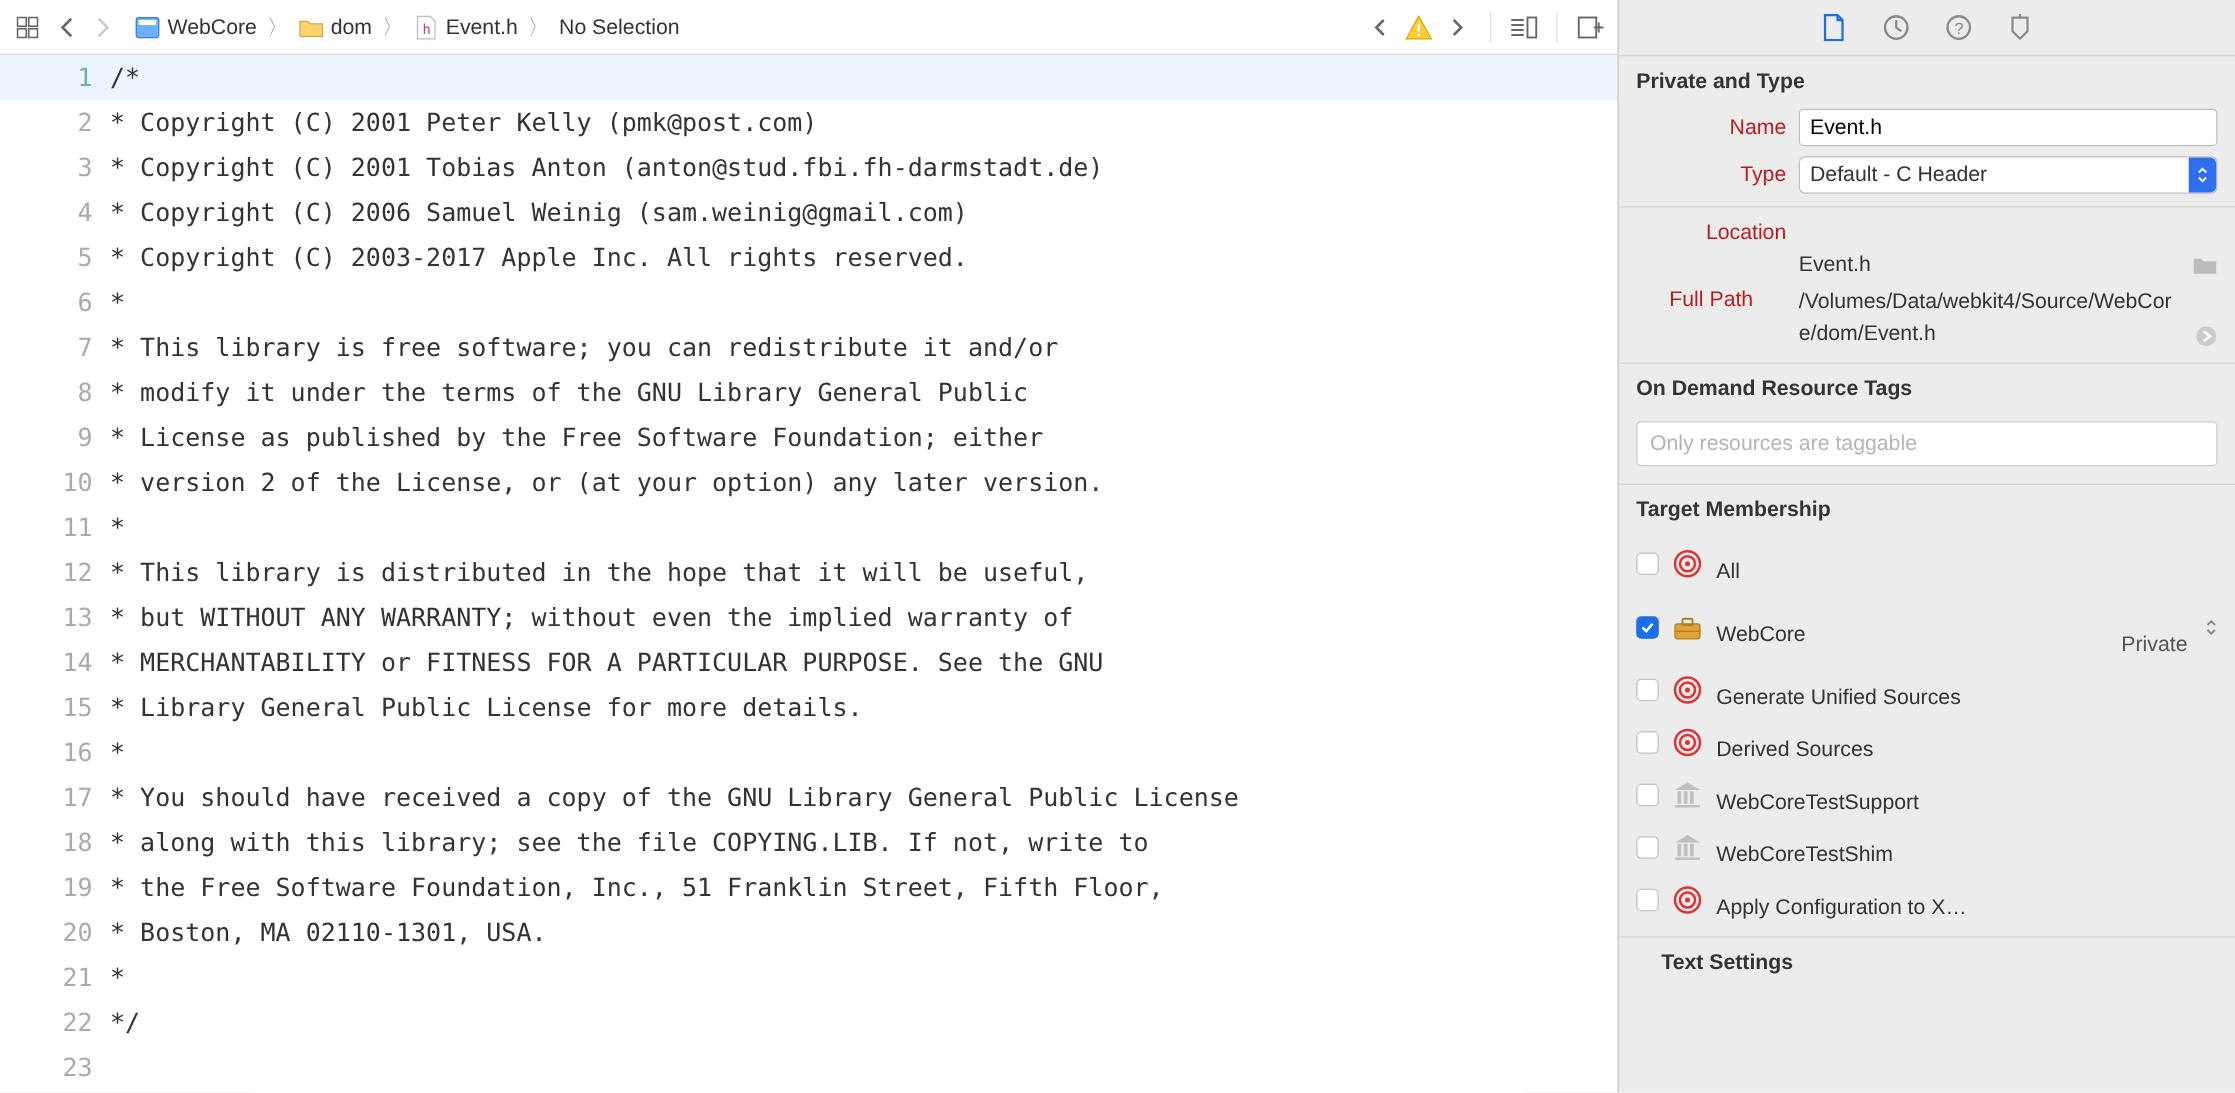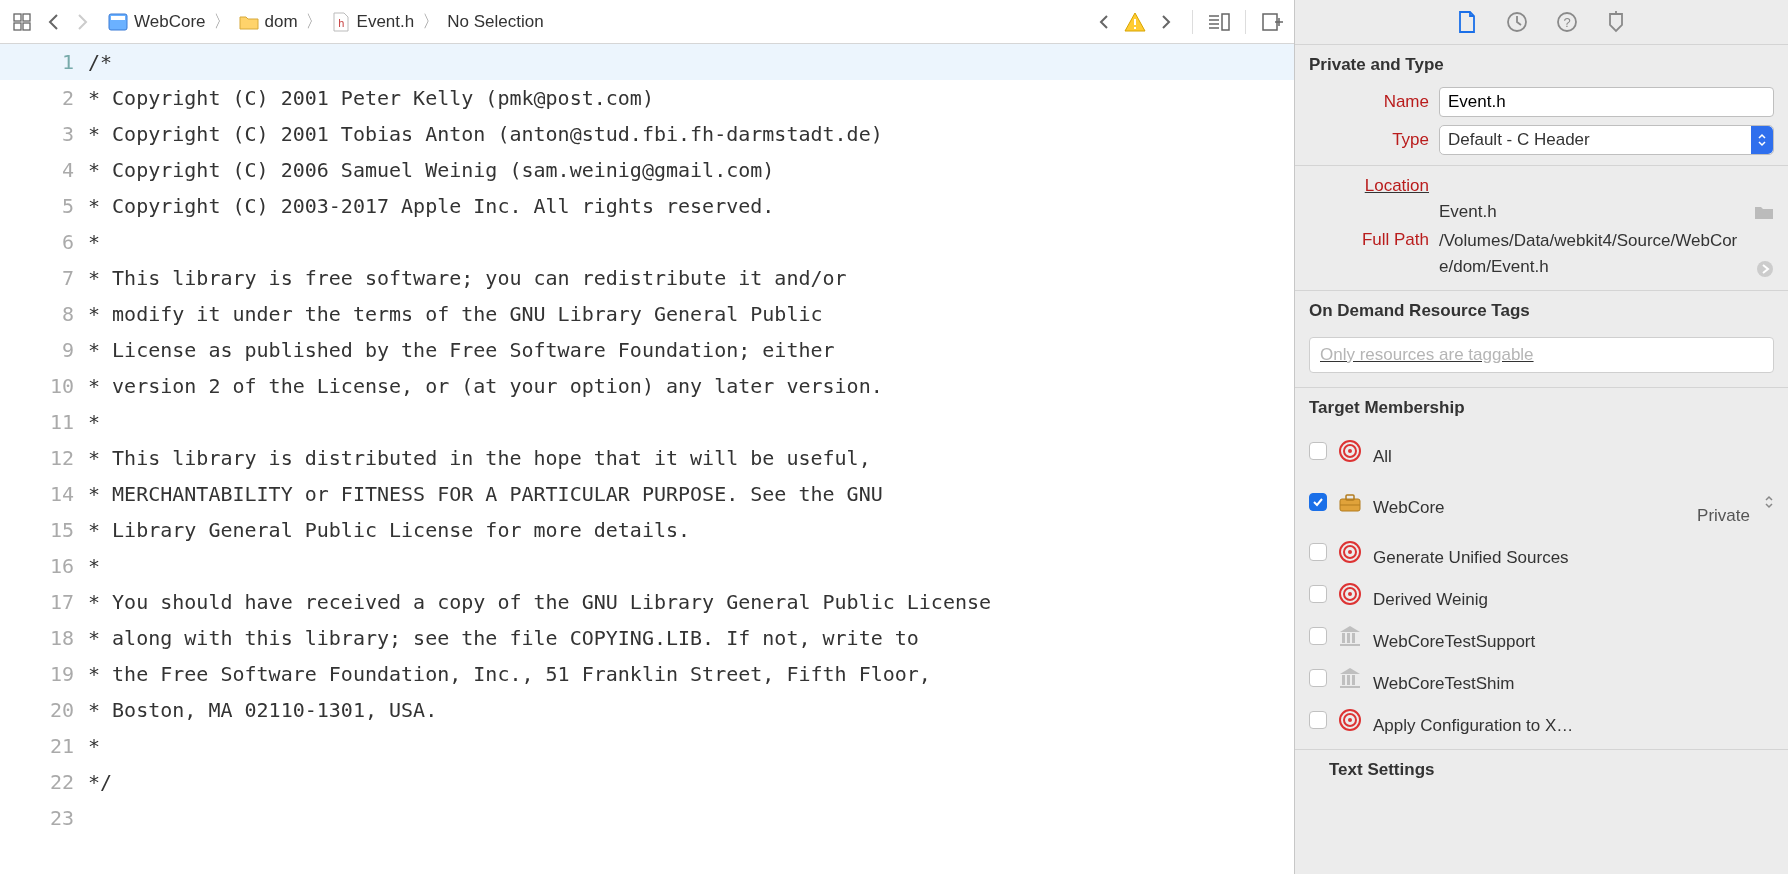--- a/index.html
+++ b/index.html
@@ -25,31 +25,31 @@
 .hl .ln { color: #7aa; }
 .txt { flex: 1; }
 .inspector { width: 494px; background: #ececec; border-left: 1px solid #c7c7c7; display: flex; flex-direction: column; overflow-y: auto; }
 .insp-tabs { display: flex; justify-content: center; gap: 26px; padding: 10px 0; border-bottom: 1px solid #d4d4d4; }
 .insp-tab { width: 24px; height: 24px; display: flex; align-items: center; justify-content: center; color: #8a8a8a; }
 .insp-tab.active { color: #1a6fe8; }
 .section-title { font-weight: 700; font-size: 17px; padding: 10px 14px 8px; }
 .section-sep { border-top: 1px solid #d4d4d4; }
 .form-row { display: flex; align-items: center; padding: 4px 14px; gap: 10px; }
 .form-label { width: 120px; text-align: right; font-size: 17px; color: #b91c1c; }
-.form-label.top { align-self: flex-start; padding-top: 2px; }
+.form-label.top { align-self: flex-start; padding-top: 2px; text-align: center; }
 .form-field { flex: 1; }
 input[type=text].txtfld { width: 100%; height: 30px; border: 1px solid #bfbfbf; border-radius: 4px; padding: 0 8px; font-size: 17px; background: #fff; }
 .select { height: 30px; border: 1px solid #bfbfbf; border-radius: 5px; background: #fff; display: flex; align-items: center; padding: 0 8px; font-size: 17px; position: relative; }
 .select .sel-arrows { position: absolute; right: 0; top: 0; bottom: 0; width: 22px; background: #2f6fed; border-radius: 0 5px 5px 0; display: flex; align-items: center; justify-content: center; color: #fff; }
 .loc-sub { padding: 2px 14px 2px 144px; font-size: 17px; display: flex; align-items: center; justify-content: space-between; gap: 8px; }
 .loc-sub .folder-ic { color: #888; }
 .path-row { display: flex; padding: 4px 14px 10px; gap: 10px; }
 .path-txt { flex: 1; font-size: 17px; line-height: 26px; word-break: break-all; }
 .path-arrow { color: #999; align-self: flex-end; padding-bottom: 2px; }
-.tag-field { margin: 8px 14px 14px; text-decoration: underline; }
+.tag-field { margin: 8px 14px 14px; }
 .tag-input { width: 100%; height: 36px; border: 1px solid #cfcfcf; border-radius: 4px; padding: 0 10px; font-size: 17px; color: #b5b5b5; background: #fff; display: flex; align-items: center; }
 .target-list { padding: 4px 10px 8px; }
 .target-row { display: flex; align-items: center; gap: 10px; padding: 5px 4px; font-size: 17px; }
 .chk { width: 18px; height: 18px; border: 1px solid #c1c1c1; border-radius: 4px; background: #fff; flex-shrink: 0; display: flex; align-items: center; justify-content: center; }
 .chk.on { background: #1a6fe8; border-color: #1a6fe8; color: #fff; }
 .target-ic { width: 26px; height: 26px; display: flex; align-items: center; justify-content: center; }
 .target-name { flex: 1; margin-top: 12px; }
 .target-vis { color: #555; padding-right: 4px; margin-top: 29px; }
 .updown { color: #888; }
 svg { display: block; }
@@ -198,20 +198,24 @@
             </div>
             <div class="code-row">
               <div class="ln">11</div>
               <div class="txt"> *</div>
             </div>
             <div class="code-row">
               <div class="ln">12</div>
               <div class="txt"> * This library is distributed in the hope that it will be useful,</div>
             </div>
             <div class="code-row">
+              <div class="ln">13</div>
+              <div class="txt"> * but WITHOUT ANY WARRANTY; without even the implied warranty of</div>
+            </div>
+            <div class="code-row">
               <div class="ln">14</div>
               <div class="txt"> * MERCHANTABILITY or FITNESS FOR A PARTICULAR PURPOSE.  See the GNU</div>
             </div>
             <div class="code-row">
               <div class="ln">15</div>
               <div class="txt"> * Library General Public License for more details.</div>
             </div>
             <div class="code-row">
               <div class="ln">16</div>
               <div class="txt"> *</div>
@@ -289,21 +293,21 @@
             <span class="sel-arrows">
                 <svg width="10" height="14" viewBox="0 0 10 14">
                   <polyline points="2,5 5,2 8,5" fill="none" stroke="#fff" stroke-width="1.5"></polyline>
                   <polyline points="2,9 5,12 8,9" fill="none" stroke="#fff" stroke-width="1.5"></polyline>
                 </svg>
               </span>
           </div>
         </div>
       </div>
       <div class="section-sep" style="margin-top:6px;"></div>
-      <div class="form-row" style="padding-top:10px;text-decoration:underline;">
+      <div class="form-row" style="padding-top:10px;">
         <div class="form-label">Location</div>
       </div>
       <div class="loc-sub">
         <span>Event.h</span>
         <span class="folder-ic">
           <svg width="20" height="16" viewBox="0 0 20 16">
               <path d="M1 3 L7 3 L9 5 L19 5 L19 15 L1 15 Z" fill="#bbb"></path>
             </svg>
         </span>
       </div>
@@ -375,21 +379,21 @@
           </div>
           <div class="target-row">
             <div class="chk"></div>
             <div class="target-ic">
               <svg width="24" height="24" viewBox="0 0 24 24">
                 <circle cx="12" cy="12" r="10" fill="none" stroke="#d33" stroke-width="2"></circle>
                 <circle cx="12" cy="12" r="6" fill="none" stroke="#d33" stroke-width="2"></circle>
                 <circle cx="12" cy="12" r="2" fill="#d33"></circle>
               </svg>
             </div>
-            <div class="target-name">Derived Weinig</div>
+            <div class="target-name">Derived Sources</div>
           </div>
           <div class="target-row">
             <div class="chk"></div>
             <div class="target-ic">
               <svg width="24" height="22" viewBox="0 0 24 22">
                 <polygon points="12,1 22,7 2,7" fill="#bfbfbf"></polygon>
                 <rect x="4" y="8" width="3" height="10" fill="#bfbfbf"></rect>
                 <rect x="9" y="8" width="3" height="10" fill="#bfbfbf"></rect>
                 <rect x="14" y="8" width="3" height="10" fill="#bfbfbf"></rect>
                 <rect x="2" y="19" width="20" height="2" fill="#bfbfbf"></rect>

